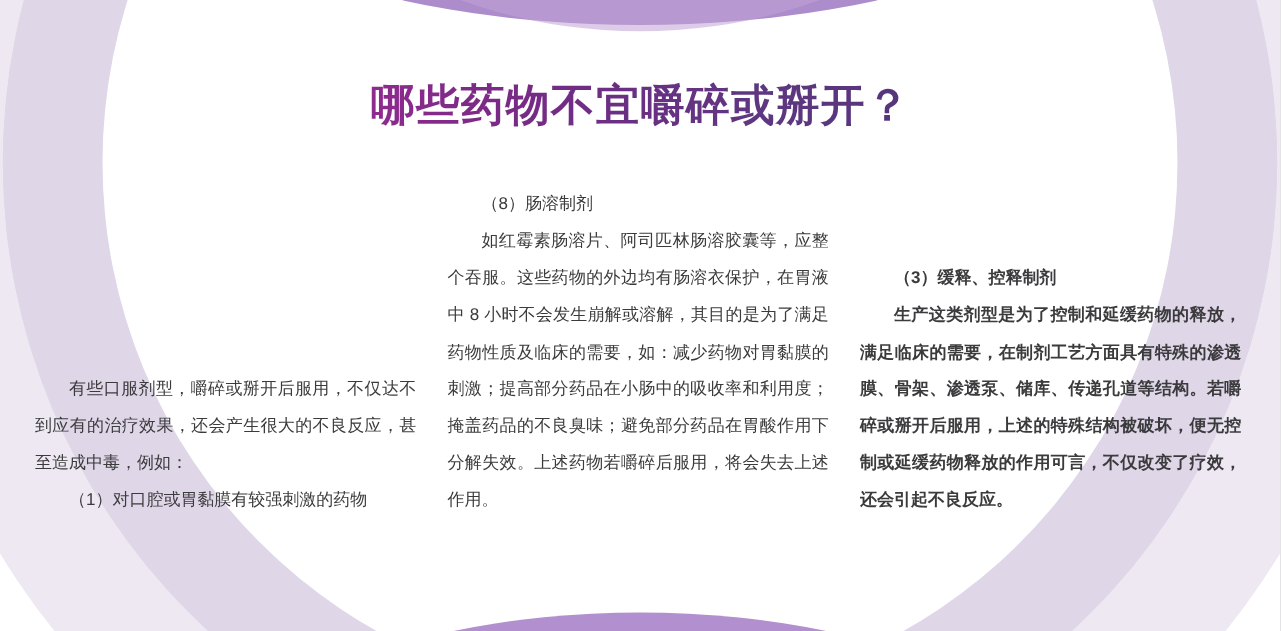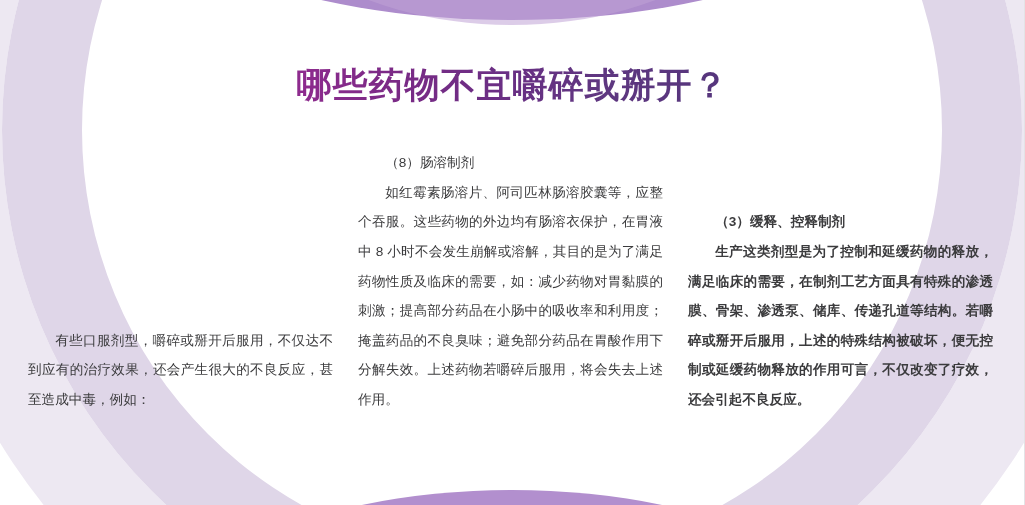--- a/index.html
+++ b/index.html
@@ -114,20 +114,21 @@
   </div>
 
   <div class="title-wrap">
     <span class="title">哪些药物不宜嚼碎或掰开？</span>
   </div>
 
   <div class="columns">
 
     <div class="col">
       <p class="para indent">有些口服剂型，嚼碎或掰开后服用，不仅达不到应有的治疗效果，还会产生很大的不良反应，甚至造成中毒，例如：</p>
+      <p class="para head">（1）对口腔或胃黏膜有较强刺激的药物</p>
     </div>
 
     <div class="col">
       <p class="para head">（8）肠溶制剂</p>
       <p class="para indent">如红霉素肠溶片、阿司匹林肠溶胶囊等，应整个吞服。这些药物的外边均有肠溶衣保护，在胃液中 8 小时不会发生崩解或溶解，其目的是为了满足药物性质及临床的需要，如：减少药物对胃黏膜的刺激；提高部分药品在小肠中的吸收率和利用度；掩盖药品的不良臭味；避免部分药品在胃酸作用下分解失效。上述药物若嚼碎后服用，将会失去上述作用。</p>
     </div>
 
     <div class="col">
       <p class="para head">（3）缓释、控释制剂</p>
       <p class="para indent">生产这类剂型是为了控制和延缓药物的释放，满足临床的需要，在制剂工艺方面具有特殊的渗透膜、骨架、渗透泵、储库、传递孔道等结构。若嚼碎或掰开后服用，上述的特殊结构被破坏，便无控制或延缓药物释放的作用可言，不仅改变了疗效，还会引起不良反应。</p>

